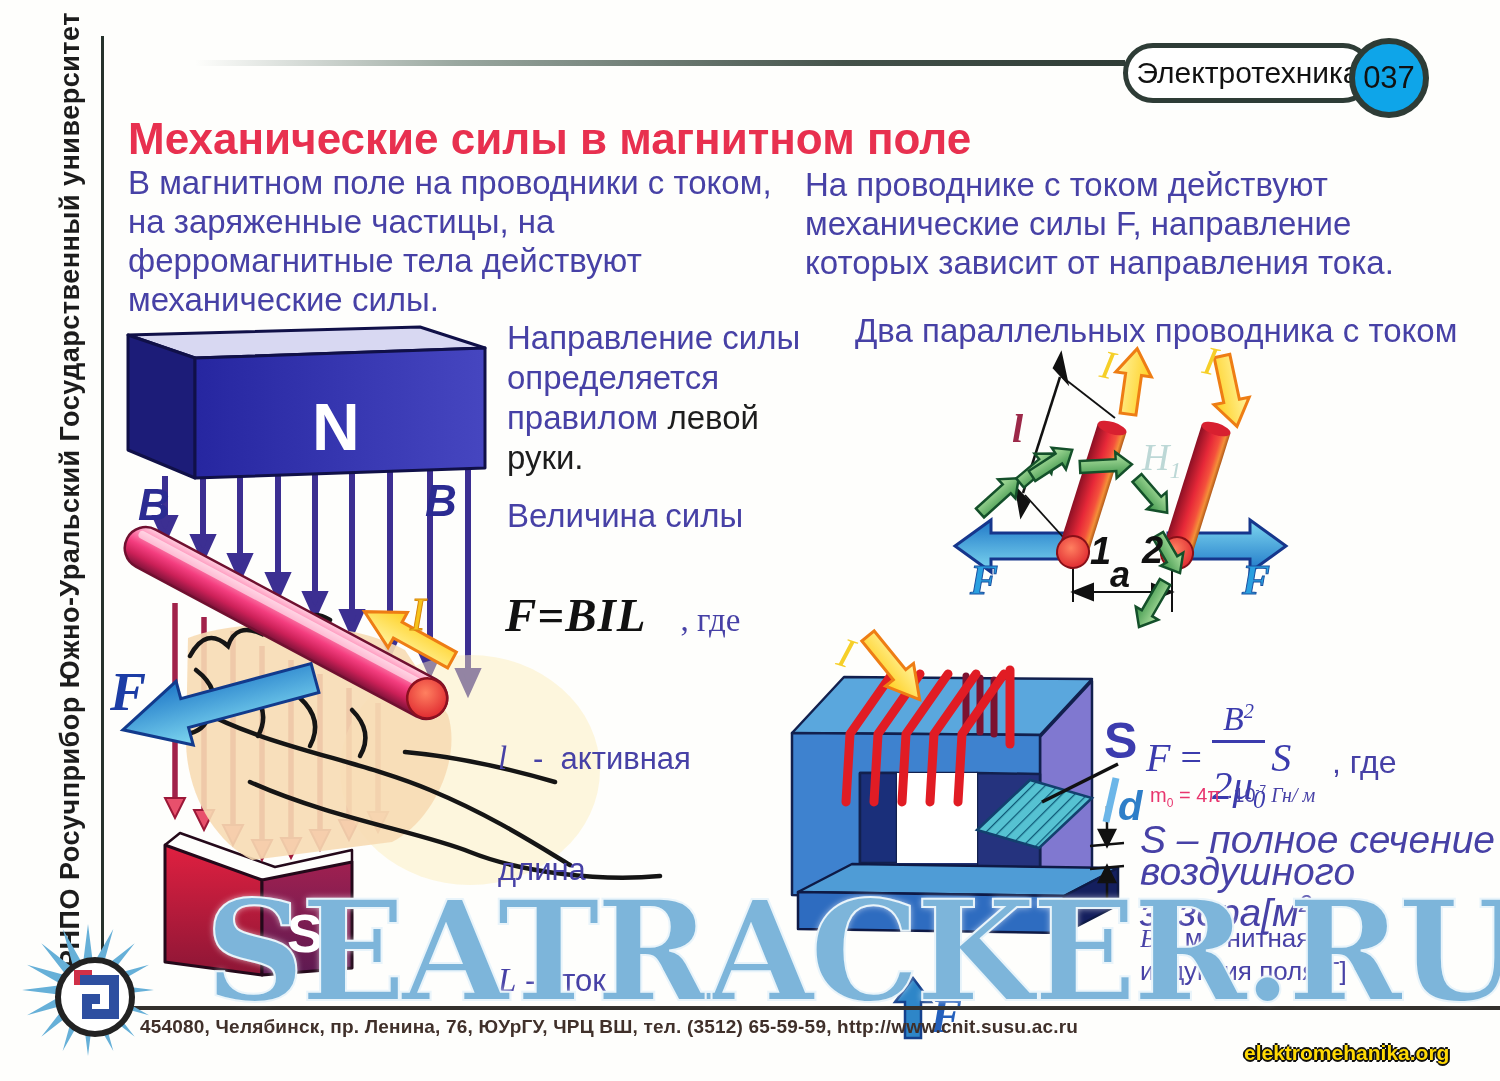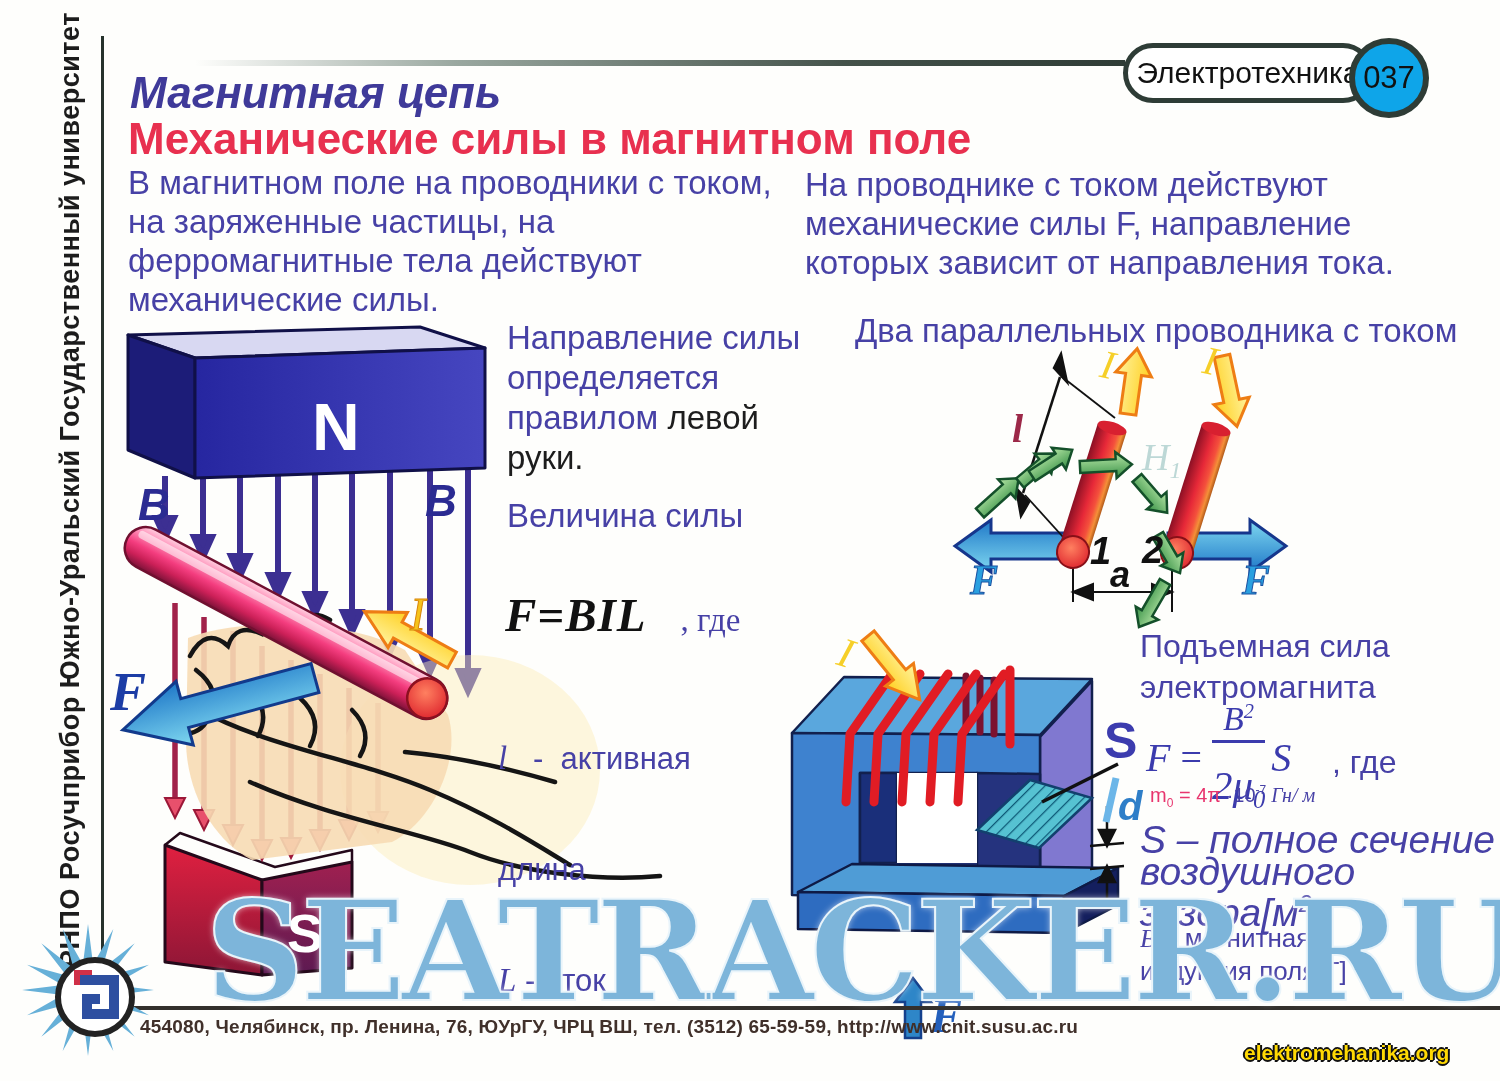--- a/index.html
+++ b/index.html
@@ -358,21 +358,20 @@
   <div class="abs" id="divider"></div>
 
   <div class="abs" id="top-line"></div>
   <div class="abs" id="tab-pill">
     <span>Электротехника</span>
   </div>
   <div class="abs" id="page-circle">
     <span>037</span>
   </div>
 
-  <div class="abs" id="subtitle">Магнитная цепь</div>
   <div class="abs" id="main-title">Механические силы в магнитном поле</div>
 
   <div class="abs para" id="intro-right">На проводнике с током действуют
 механические силы F, направление
 которых зависит от направления тока.</div>
   <div class="abs para" id="intro-left">В магнитном поле на проводники с током,
 на заряженные частицы, на
 ферромагнитные тела действуют
 механические силы.</div>
 
@@ -389,21 +388,20 @@
     <div><i>l</i><span>   -  активная</span></div>
     <div>длина</div>
     <div><i>L</i><span> -   ток в</span></div>
     
     
     
   </div>
 
   <div class="abs" id="two-wires-title">Два параллельных проводника с током</div>
 
-  <div class="abs" id="lift-title"><span>Подъемная сила</span><br><span>электромагнита</span></div>
 
   <div class="abs" id="big-formula">
     <span class="lhs">F</span>
     <span class="eq">=</span>
     <span class="frac">
       <span class="num" style="display:block;"><span>B</span><sup>2</sup></span>
       <span class="den" style="display:block;"><span>2μ</span><sub>0</sub></span>
     </span>
     <span class="rhs">S</span>
   </div>

